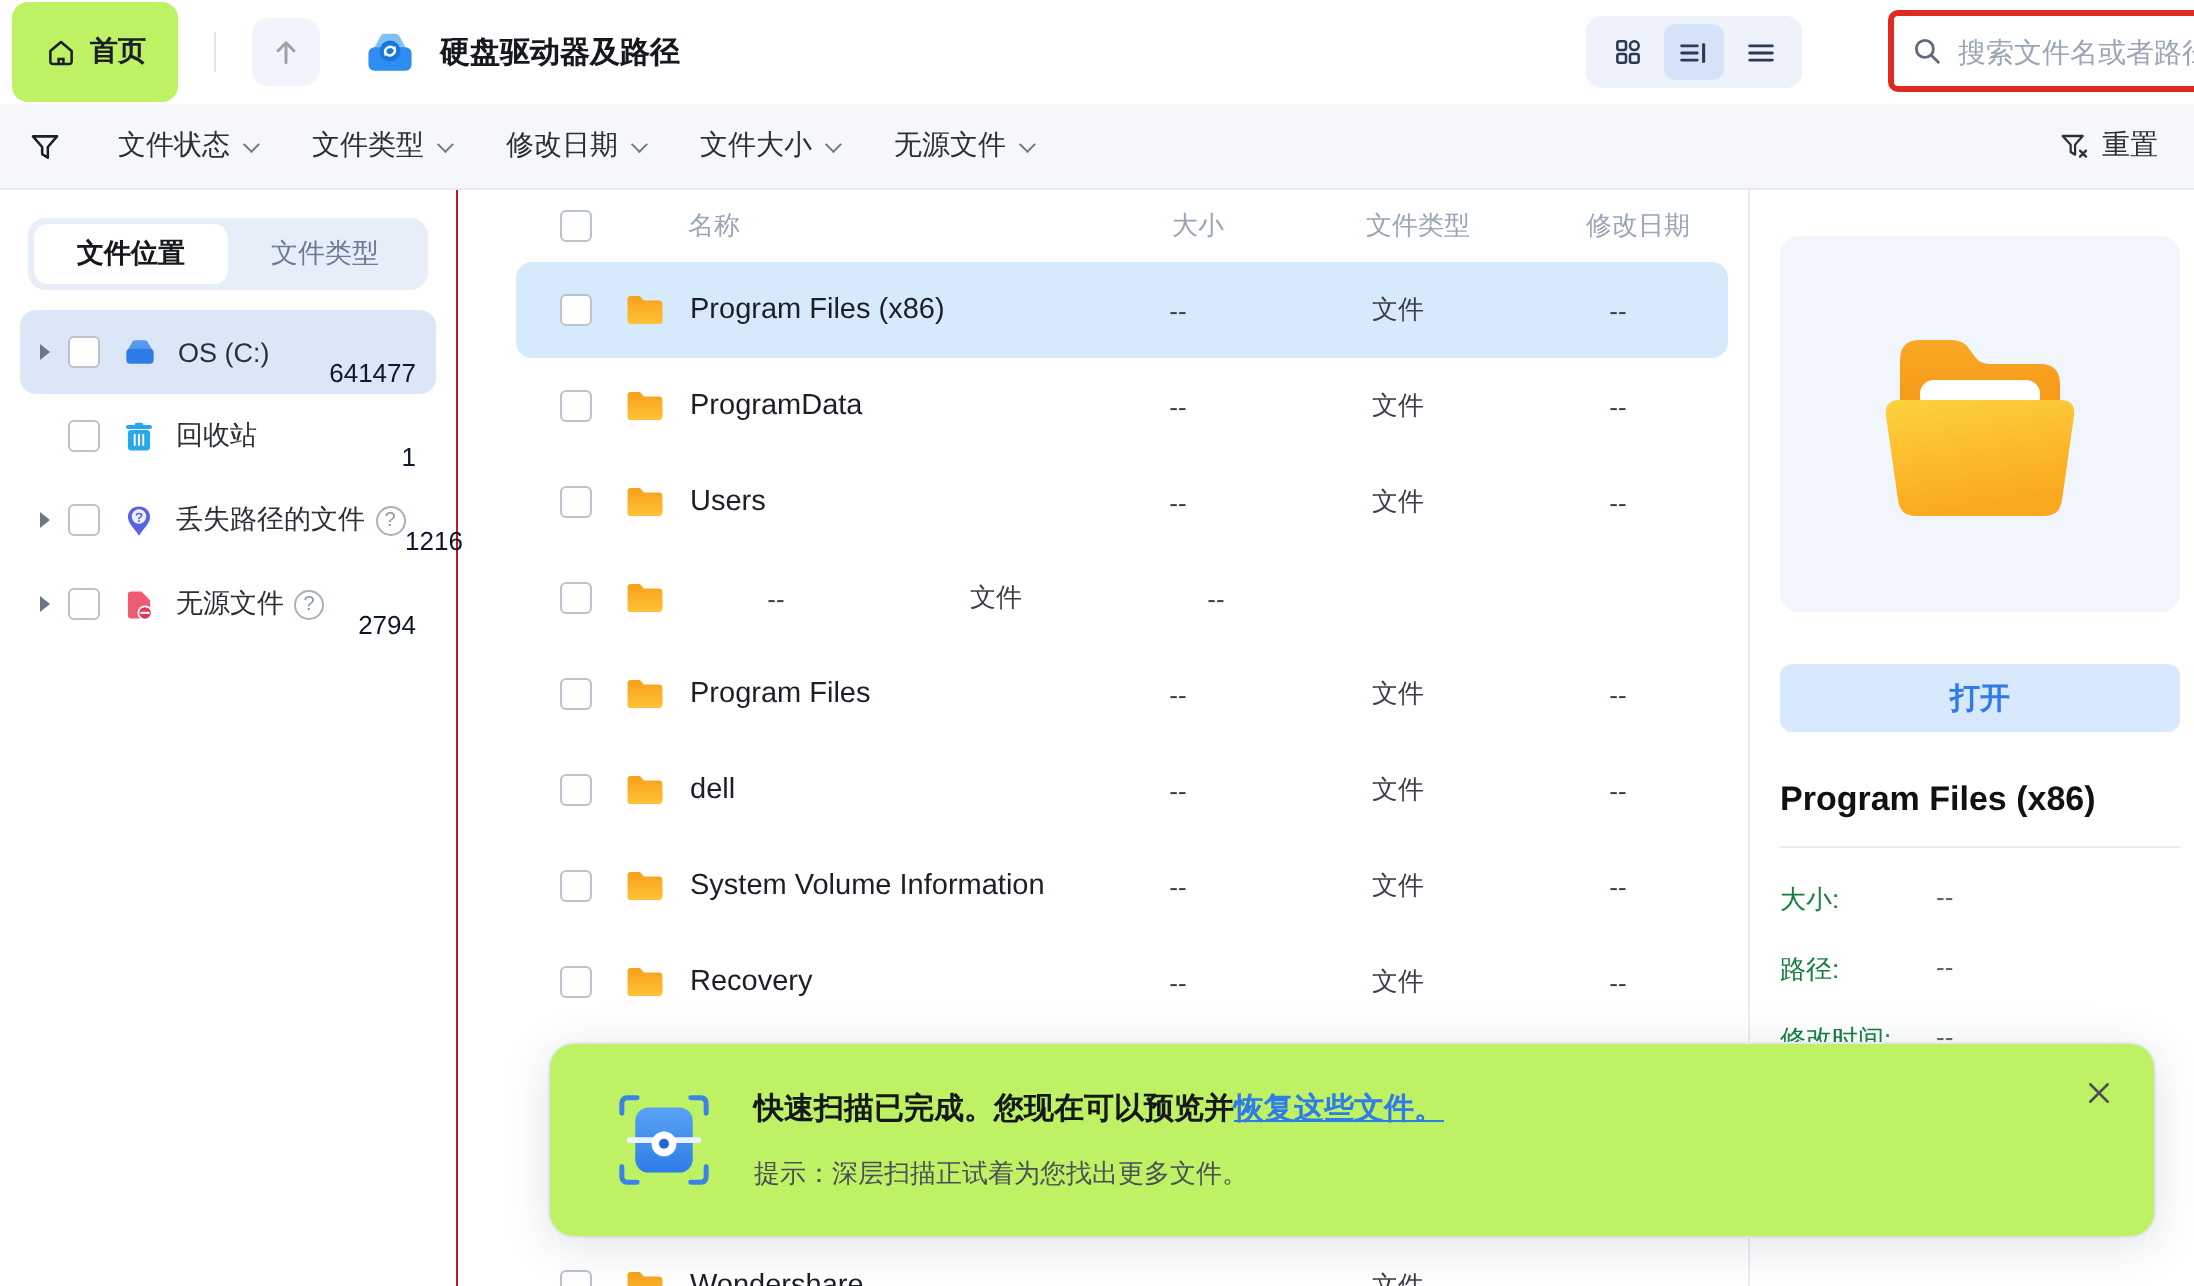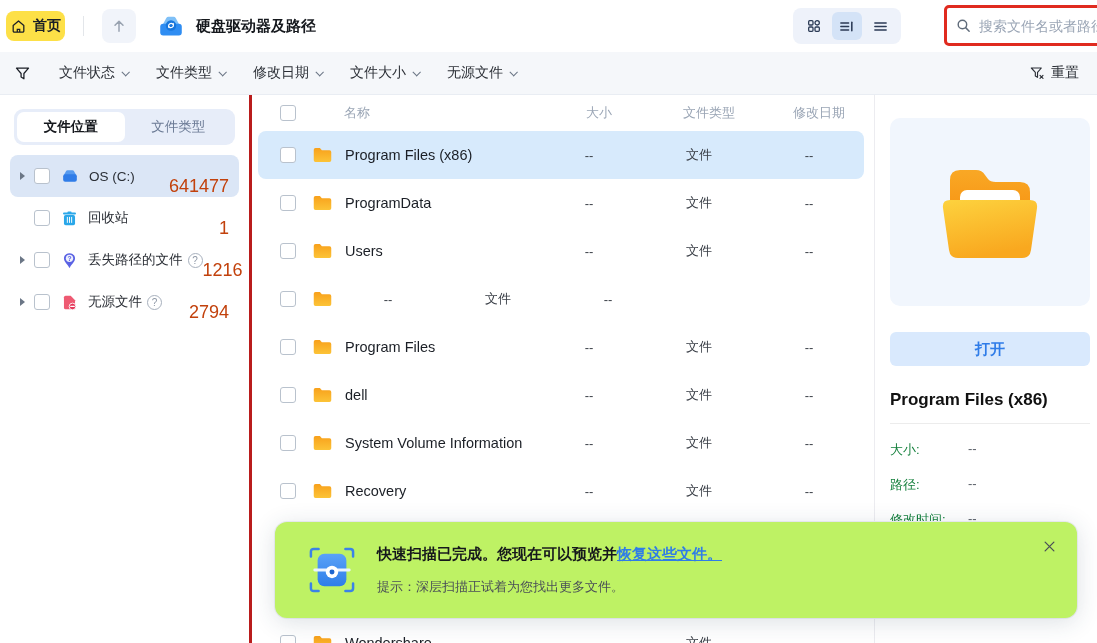--- a/index.html
+++ b/index.html
@@ -2,22 +2,22 @@
 <html><head>
 <meta charset="utf-8">
 <style>
   * { margin:0; padding:0; box-sizing:border-box; }
   html,body { width:1097px; height:643px; overflow:hidden; background:#fff;
     font-family:"Liberation Sans","DejaVu Sans",sans-serif; }
 
   
   .topbar { position:absolute; left:0; top:0; width:1097px; height:52px; background:#fff;
     display:flex; align-items:center; }
-  .home-btn { display:flex; align-items:center; gap:6px; background:#fde047; border-radius:8px;
-    height:30px; padding:0 4px; margin-left:6px; cursor:pointer; }
+  .home-btn { display:flex; align-items:center; gap:6px; background:#bef264; border-radius:8px;
+    height:50px; padding:0 16px; margin-left:6px; cursor:pointer; }
   .home-btn span { font-size:14px; font-weight:bold; color:#1b1f26; }
   .v-div { width:1px; height:20px; background:#e3e6ea; margin:0 18px; }
   .up-btn { width:34px; height:34px; background:#f1f4fa; border-radius:8px; display:flex;
     align-items:center; justify-content:center; }
   .title-ic { margin-left:20px; }
   .page-title { font-size:15px; font-weight:bold; color:#15181d; margin-left:10px; }
   .view-group { position:absolute; left:793px; top:8px; width:108px; height:36px; background:#eef2fa;
     border-radius:8px; display:flex; align-items:center; justify-content:space-around; padding:0 4px; }
   .view-item { width:30px; height:28px; border-radius:6px; display:flex; align-items:center; justify-content:center; }
   .view-item.active { background:#d4e3f7; }
@@ -31,39 +31,39 @@
   .filterbar { position:absolute; left:0; top:52px; width:1097px; height:43px; background:#f5f7fa;
     border-bottom:1px solid #e9edf3; display:flex; align-items:center; }
   .funnel { margin-left:14px; display:flex; }
   .filter-item { display:flex; align-items:center; margin-left:28px; font-size:14px; color:#2b2f36; cursor:pointer; }
   .chev { display:inline-block; width:6px; height:6px; border-right:1.4px solid #6b7686;
     border-bottom:1.4px solid #6b7686; transform:rotate(45deg) translateY(-1px); margin-left:7px; }
   .reset-btn { position:absolute; right:18px; display:flex; align-items:center; gap:6px;
     font-size:14px; color:#2b2f36; cursor:pointer; }
 
   
-  .sidebar { position:absolute; left:0; top:95px; width:252px; height:548px; background:#fff;
-    border-right:3px solid #b91c1c; }
+  .sidebar { position:absolute; left:0; top:95px; width:229px; height:548px; background:#fff;
+    border-right:1px solid #b91c1c; }
   .seg { margin:14px 14px 10px 14px; height:36px; background:#e7edf9; border-radius:9px; display:flex; padding:3px; }
   .seg-tab { flex:1; display:flex; align-items:center; justify-content:center; font-size:13.5px;
     color:#6b7a95; border-radius:7px; cursor:pointer; }
   .seg-tab.active { background:#fff; color:#15181d; font-weight:bold; }
   .tree { margin-top:6px; }
   .tree-item { display:flex; align-items:center; height:42px; margin:0 10px; border-radius:8px;
     padding:0 10px; cursor:pointer; }
   .tree-item.selected { background:#dbe6f6; }
   .caret { width:0; height:0; border-top:4px solid transparent; border-bottom:4px solid transparent;
     border-left:5px solid #6b7686; margin-right:9px; flex:0 0 auto; }
   .caret.none { visibility:hidden; }
   .cb { width:16px; height:16px; border:1.5px solid #b9c2cd; border-radius:3px; background:#fff; flex:0 0 auto; }
   .tree-ic { margin-left:10px; display:flex; flex:0 0 auto; }
   .tree-label { font-size:13.5px; color:#2b2f36; margin-left:9px; white-space:nowrap; }
   .help { width:15px; height:15px; border:1px solid #a7b0bd; border-radius:50%; color:#8d97a5;
     font-size:10px; display:inline-flex; align-items:center; justify-content:center; margin-left:5px; flex:0 0 auto; }
-  .tree-count { margin-left:auto; font-size:18px; color:#c2410c;margin-top:20px; }
+  .tree-count { margin-left:auto; font-size:13px; color:#0f172a;margin-top:20px; }
 
   
   .main { position:absolute; left:258px; top:95px; width:617px; height:548px; background:#fff;
     border-right:1px solid #ececf0; overflow:hidden; }
   .thead { display:flex; align-items:center; height:36px; padding-left:22px; font-size:13px; color:#9aa5b5; }
   .thead .hname { margin-left:48px; flex:1; }
   .c-size,.c-type,.c-date { width:110px; text-align:center; flex:0 0 auto; }
   .trow { display:flex; align-items:center; height:48px; padding-left:22px; border-radius:8px;
     margin-right:10px; cursor:pointer; }
   .trow.selected { background:#d7eafc; }

